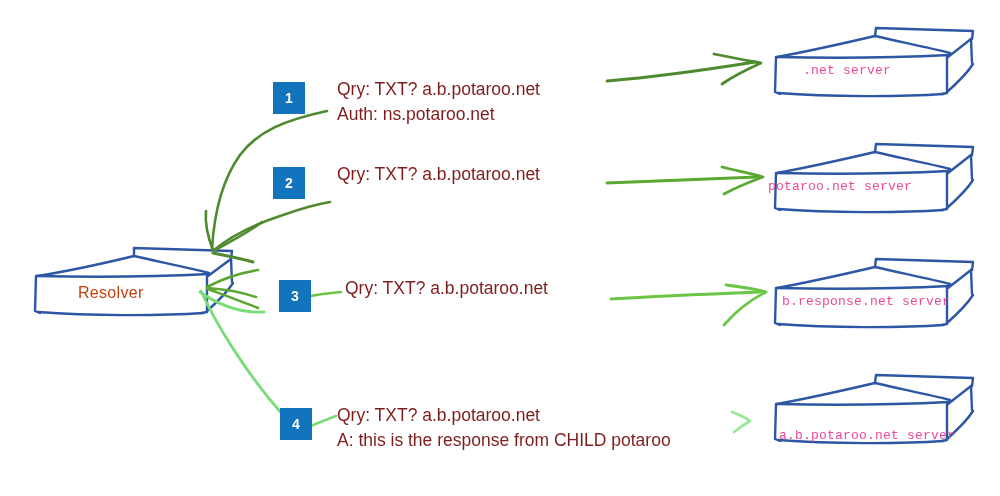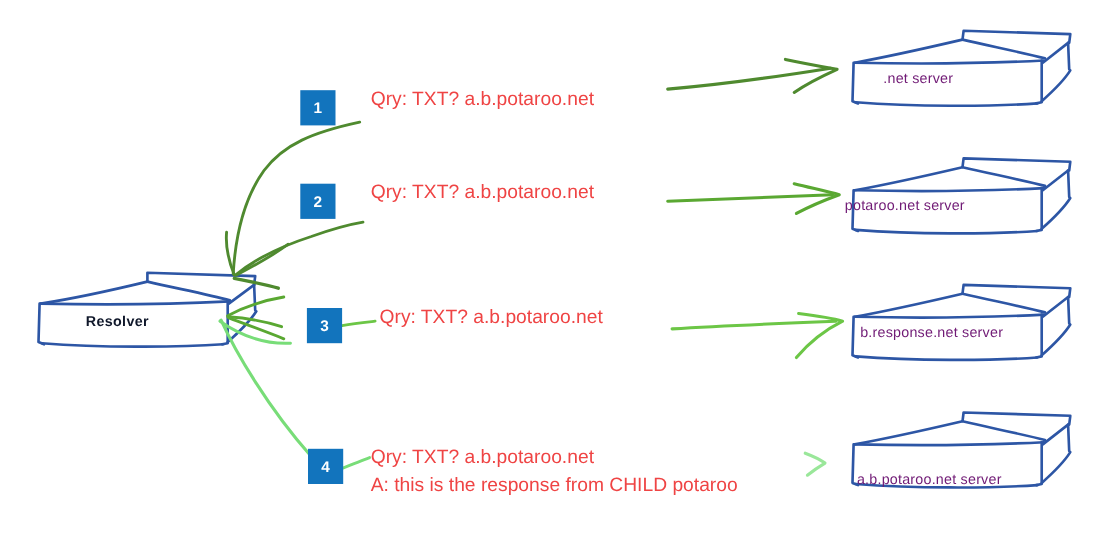--- a/index.html
+++ b/index.html
@@ -35,48 +35,47 @@
     font-size: 14px;
     font-weight: bold;
     display: flex;
     align-items: center;
     justify-content: center;
     line-height: 1;
     z-index: 6;
   }
   .step-text {
     position: absolute;
-    color: #ef4444;
+    color: #7f1d1d;
     font-family: "Liberation Sans", sans-serif;
     font-size: 17.5px;
     line-height: 25px;
     white-space: nowrap;
     z-index: 6;
   }
   .step-text .ln {
     display: block;
   }
   .server-label {
     position: absolute;
-    color: #701a75;
-    font-family: Liberation Sans, sans-serif;
+    color: #ec4899;
+    font-family: Liberation Mono, monospace;
     font-size: 13px;
     white-space: nowrap;
     z-index: 5;
     letter-spacing: 0.2px;
   }
   .resolver-label {
     position: absolute;
-    color: #0f172a;
-    font-family: "Liberation Sans", sans-serif;
-    font-size: 13px;
+    color: #c2410c;
+    font-family: "Liberation Sans", sans-serif;
+    font-size: 16px;
     white-space: nowrap;
     z-index: 5;
     letter-spacing: 0.3px;
-    font-weight: bold;
   }
 </style>
 </head>
 <body>
 
 <div id="stage">
 
   <svg id="art" viewBox="0 0 1000 496">
 
     <g fill="none" stroke="#2d56a5" stroke-width="2.4" stroke-linecap="round" stroke-linejoin="round">
@@ -199,20 +198,21 @@
       <path d="M732 412 C 740 415, 746 418, 750 421 C 745 424, 739 428, 734 432"></path>
     </g>
 
   </svg>
 
   <div class="resolver-label" style="left:78px; top:284px;">Resolver</div>
 
   <div class="step-badge" style="left:273px; top:82px;">1</div>
   <div class="step-text" style="left:337px; top:77px;">
     <span class="ln">Qry: TXT?  a.b.potaroo.net</span>
+    <span class="ln">Auth:  ns.potaroo.net</span>
   </div>
 
   <div class="step-badge" style="left:273px; top:167px;">2</div>
   <div class="step-text" style="left:337px; top:162px;">
     <span class="ln">Qry: TXT?  a.b.potaroo.net</span>
   </div>
 
   <div class="step-badge" style="left:279px; top:280px;">3</div>
   <div class="step-text" style="left:345px; top:276px;">
     <span class="ln">Qry: TXT?  a.b.potaroo.net</span>

